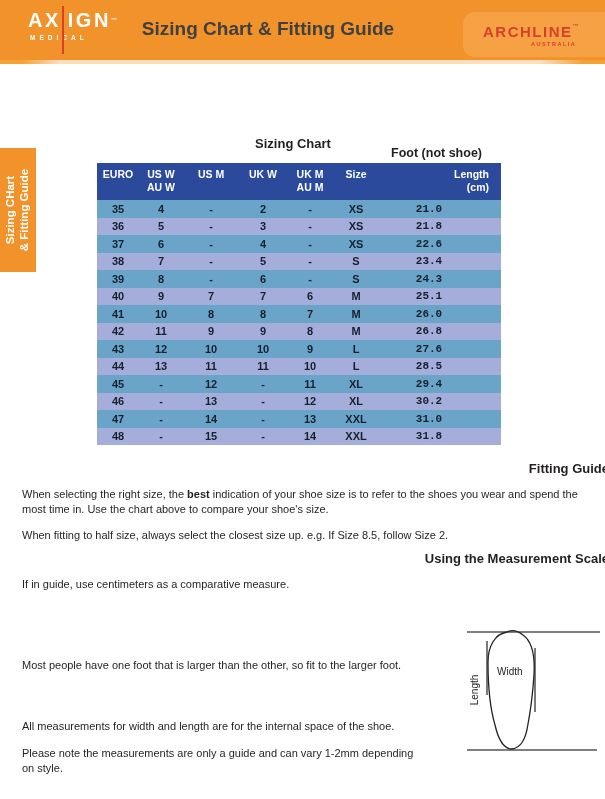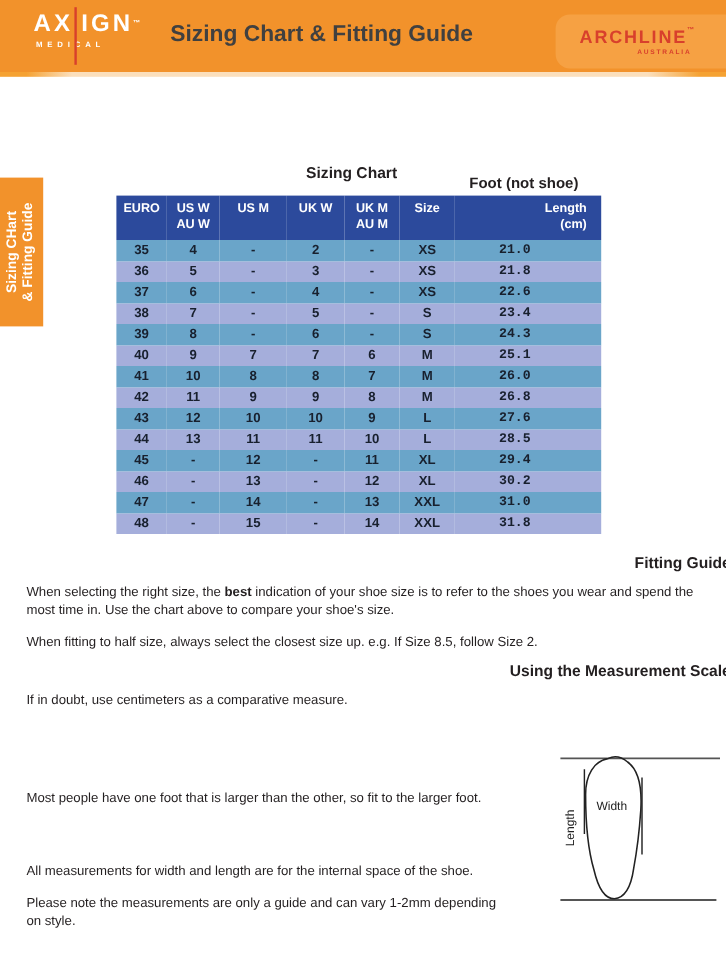--- a/index.html
+++ b/index.html
@@ -239,21 +239,21 @@
           <td class="c6 len">31.8</td>
         </tr>
       </tbody>
   </table>
 
   <div class="h-center" style="top:461px;">Fitting Guide</div>
   <div class="para" style="top:487px;width:572px;"><span>When selecting the right size, the </span><b>best</b><span> indication of your shoe size is to refer to the shoes you wear and spend the most time in. Use the chart above to compare your shoe's size.</span></div>
   <div class="para" style="top:528px;width:572px;">When fitting to half size, always select the closest size up. e.g. If Size 8.5, follow Size 2.</div>
 
   <div class="h-center" style="top:551px;">Using the Measurement Scale</div>
-  <div class="para" style="top:577px;width:560px;">If in doubt, use centimeters as a comparative measure.</div>
+  <div class="para" style="top:577px;width:560px;">If in guide, use centimeters as a comparative measure.</div>
   <div class="para" style="top:658px;width:560px;">Most people have one foot that is larger than the other, so fit to the larger foot.</div>
   <div class="para" style="top:719px;width:560px;">All measurements for width and length are for the internal space of the shoe.</div>
   <div class="para" style="top:746px;width:398px;">Please note the measurements are only a guide and can vary 1-2mm depending on style.</div>
 
   <div class="foot-diagram">
     <svg width="140" height="140" viewBox="0 0 140 140">
       <line x1="4" y1="12" x2="137" y2="12" stroke="#555" stroke-width="1.6"></line>
       <line x1="4" y1="130" x2="134" y2="130" stroke="#555" stroke-width="1.6"></line>
       <path d="M 44 12 C 32 14, 25 26, 25 42 C 25 62, 27 88, 32 105 C 35 118, 40 129, 49 129 C 58 128, 63 118, 65 104 C 68 88, 70 70, 71 55 C 72 38, 70 22, 60 15 C 54 10, 48 10, 44 12 Z" fill="none" stroke="#222" stroke-width="1.3"></path>
       <line x1="24" y1="21" x2="24" y2="75" stroke="#222" stroke-width="1.2"></line>

